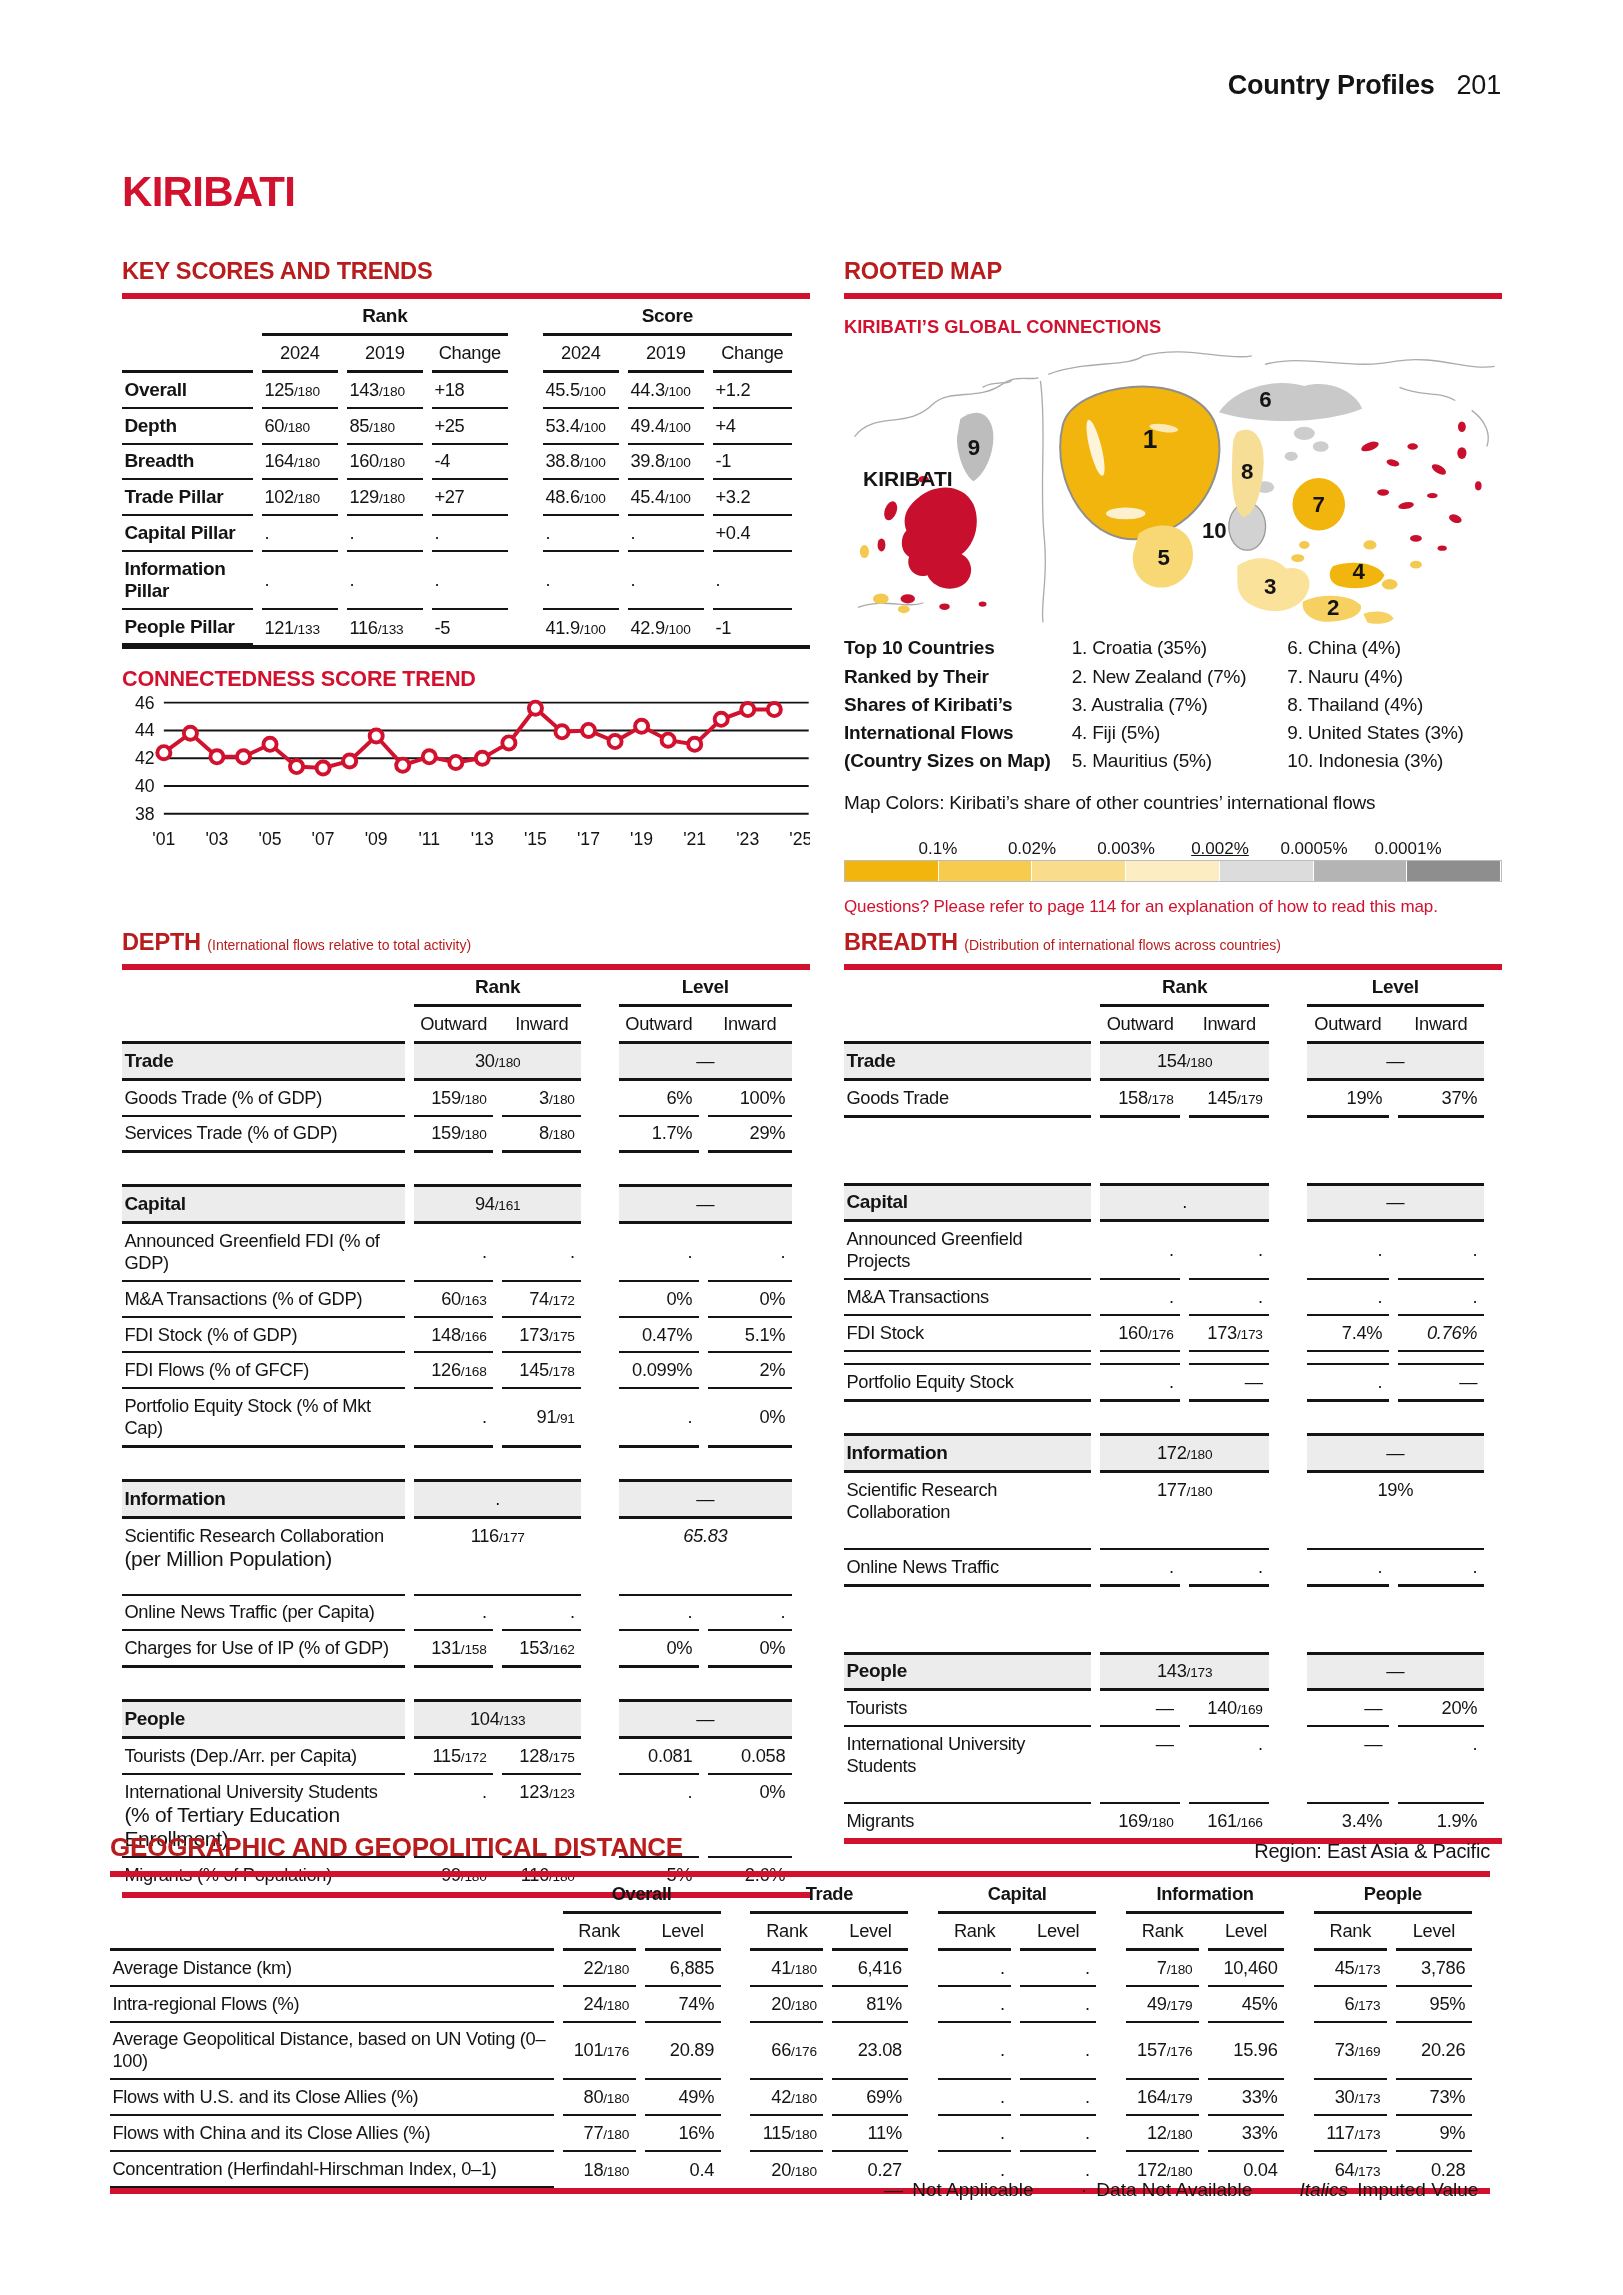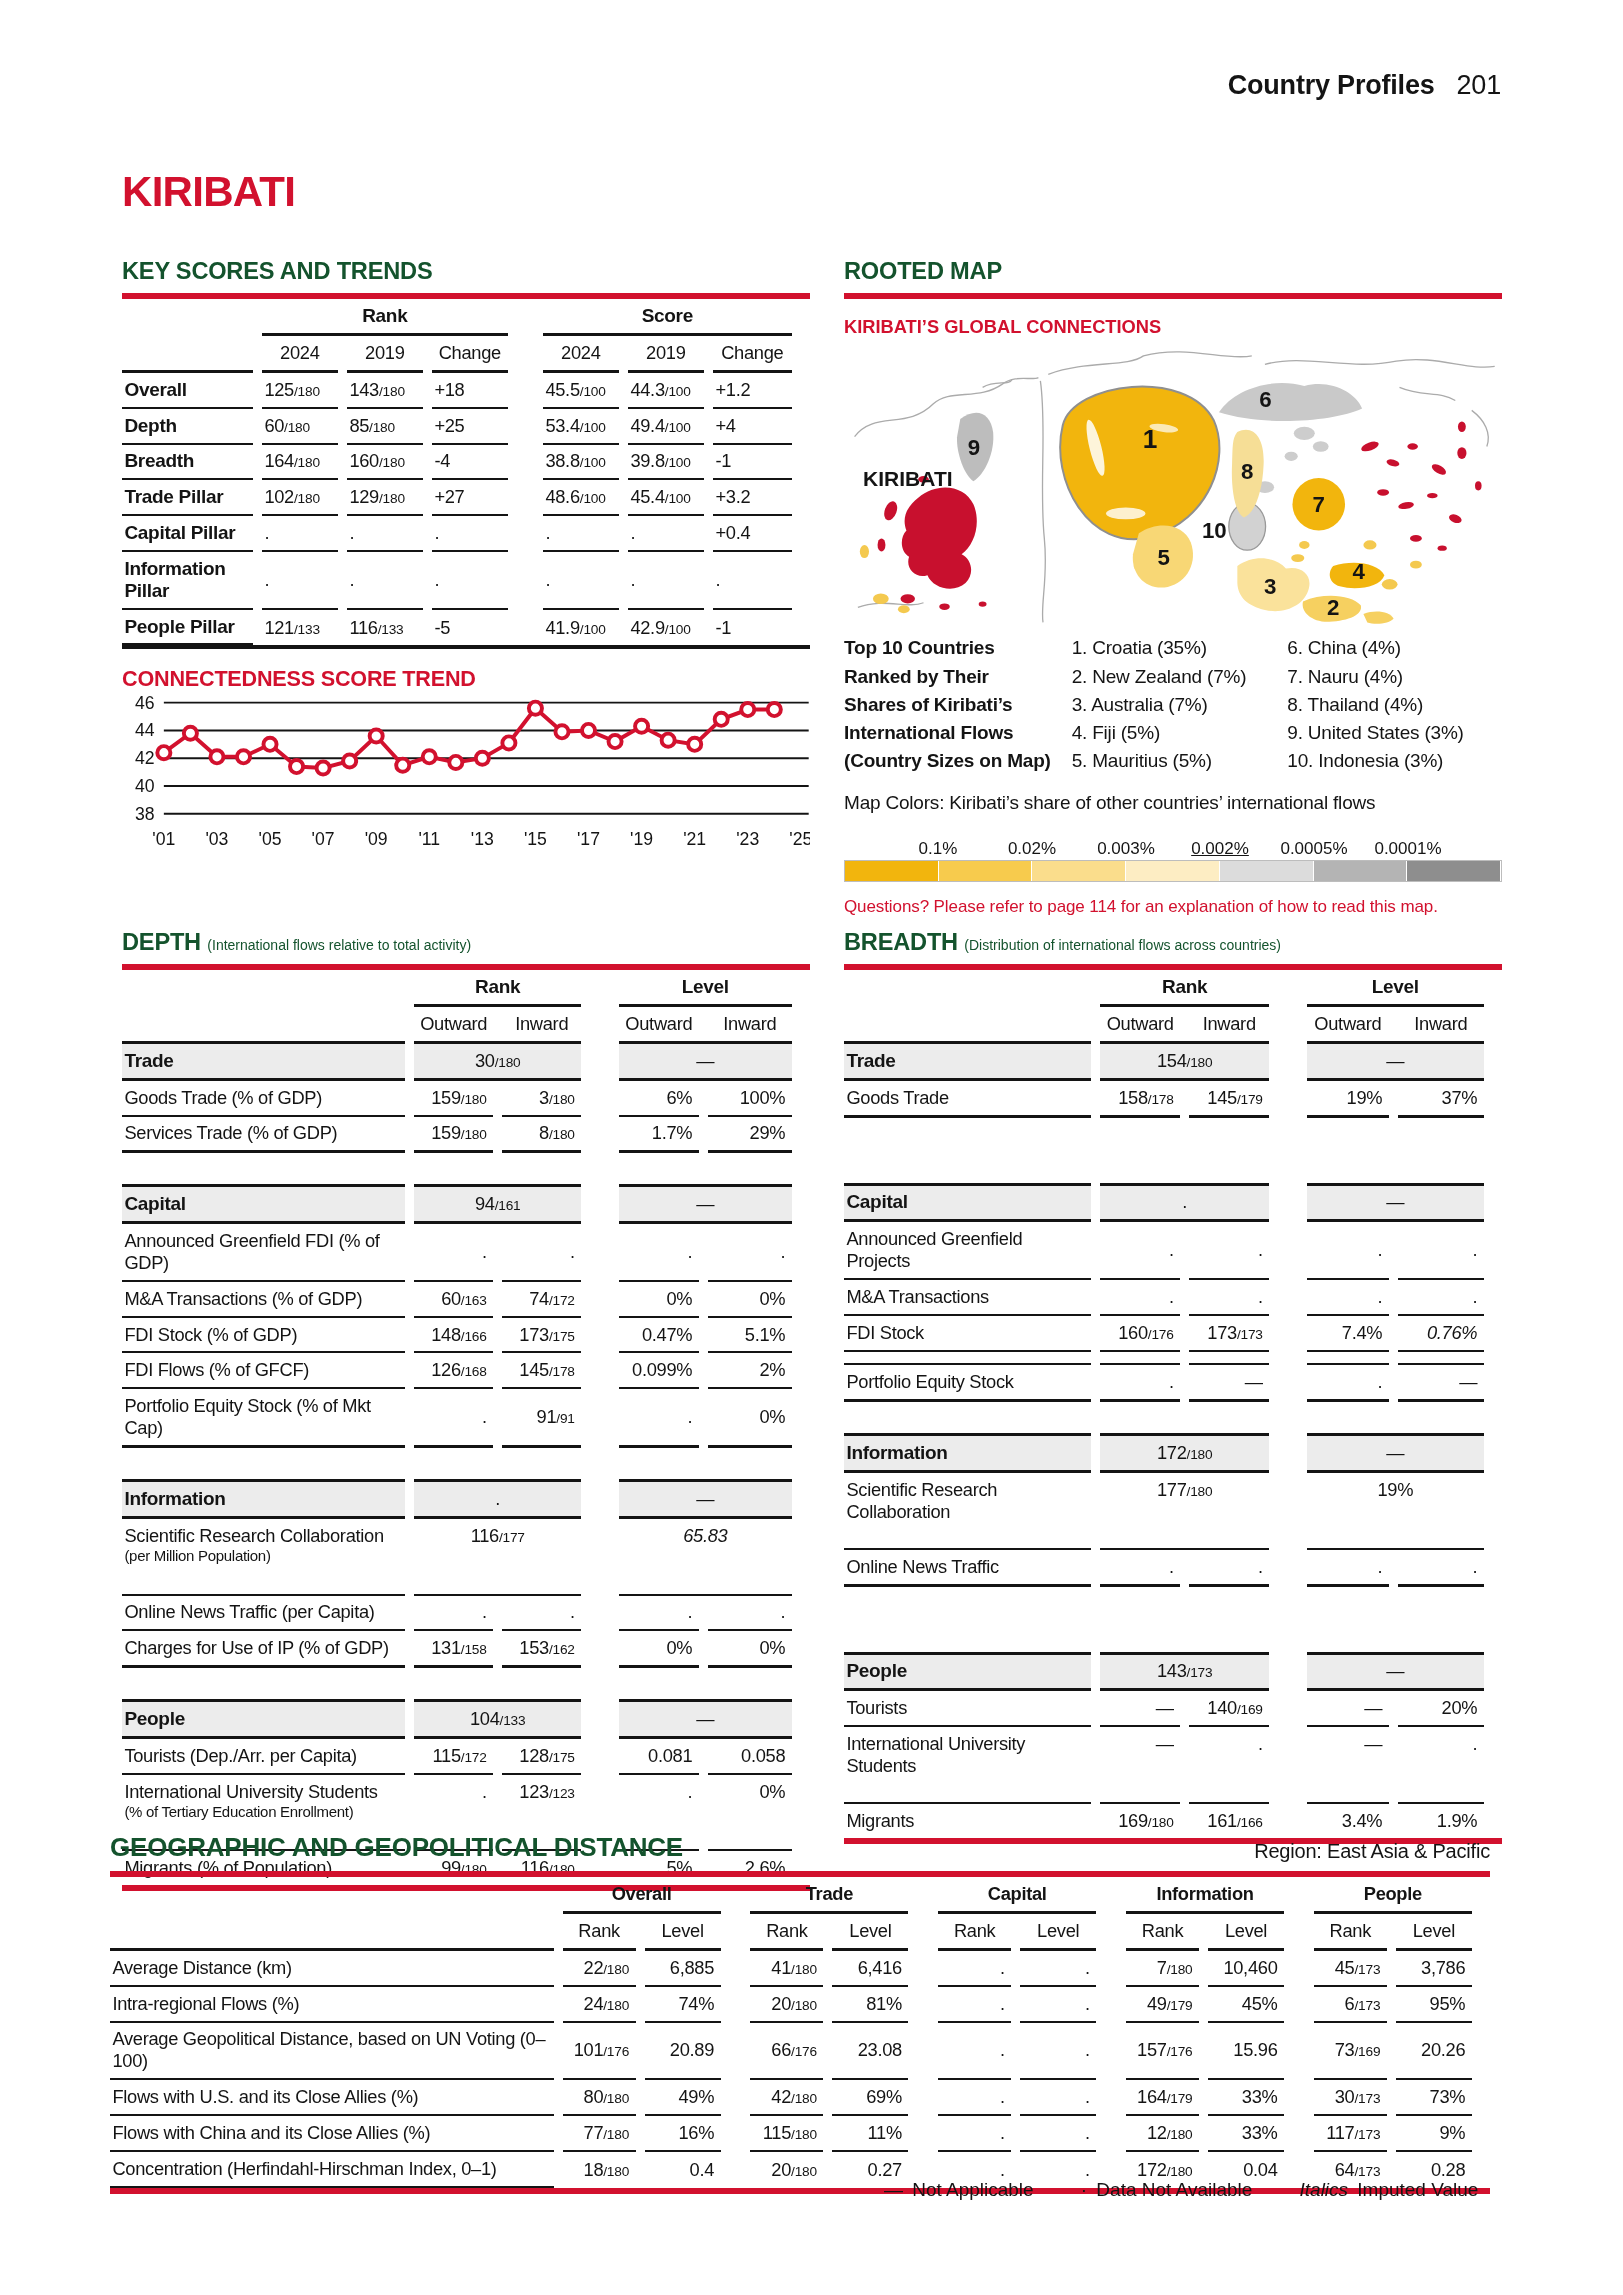--- a/index.html
+++ b/index.html
@@ -11,21 +11,21 @@
   .page-header .ph-num{margin-left:22px;font-weight:normal;}
   
   .country-title{top:168px;left:122px;font-size:42px;font-weight:800;color:#D2112E;letter-spacing:-0.7px;}
   
   .sec-keyscores{top:258px;left:122px;width:688px;}
   .sec-map{top:258px;left:844px;width:658px;}
   .sec-depth{top:929px;left:122px;width:688px;}
   .sec-breadth{top:929px;left:844px;width:658px;}
   .sec-geo{top:1832px;left:110px;width:1380px;}
   .page-footer{top:2179px;left:122px;width:1380px;text-align:right;font-size:19px;}
-  .sec-title{font-size:23.6px;font-weight:800;color:#14532d;letter-spacing:-0.2px;}
+  .sec-title{font-size:23.6px;font-weight:800;color:#b91c1c;letter-spacing:-0.2px;}
   .sec-title .sub{font-weight:normal;font-size:14px;letter-spacing:0;}
   .redbar{height:6.5px;background:#D2112E;margin-top:7.9px;}
   .blackbar{height:3.9px;background:#141414;}
   .thinredbar{height:5.9px;background:#D2112E;}
   
   table{border-collapse:separate;border-spacing:9.2px 0;width:100%;table-layout:fixed;margin-left:-9.2px;}
   th,td{font-size:18.3px;font-weight:normal;text-align:left;padding:5.9px 2.6px;vertical-align:middle;letter-spacing:-0.3px;}
   .den{font-size:13.7px;letter-spacing:-0.2px;}
   .imp{font-style:italic;}
   .hB6{border-bottom:3.9px solid #141414;}
@@ -37,21 +37,21 @@
   tbody td,tbody th{border-bottom:2px solid #141414;}
   tr.grp td{background:#ECECEC;border-top:3.9px solid #141414;border-bottom:3.9px solid #141414;}
   tr.grp td.lab{font-weight:bold;font-size:19px;}
   tr.grp td.g{background:transparent;border:none;}
   td.g,th.g{border:none !important;padding:0;}
   tr.gapR td{border:none;height:31px;padding:0;}
   tr.end td{border-bottom:3.3px solid #141414;}
   tr.end td.g{border-bottom:none !important;}
   tr.lastRow td{border-bottom:none;}
   tr.tall td{vertical-align:top;height:63px;}
-  .lab2{font-size:15px;letter-spacing:-0.3px;}
+  .lab2{font-size:21px;letter-spacing:-0.3px;}
   
   .kst td{ }
   .kst tbody th{font-weight:bold;font-size:19px;text-align:left;}
   
   .chart-title{font-size:21.6px;font-weight:800;color:#D2112E;margin:17px 0 2.6px 0;letter-spacing:-0.2px;}
   .chart-wrap{margin-top:3.9px;}
   
   .map-sub{font-size:18.3px;font-weight:800;color:#D2112E;margin-top:17px;}
   .map-canvas{margin-top:9.2px;width:658px;height:281px;}
   .t10{display:flex;margin-top:3.9px;font-size:19px;line-height:1.48;letter-spacing:-0.2px;}

